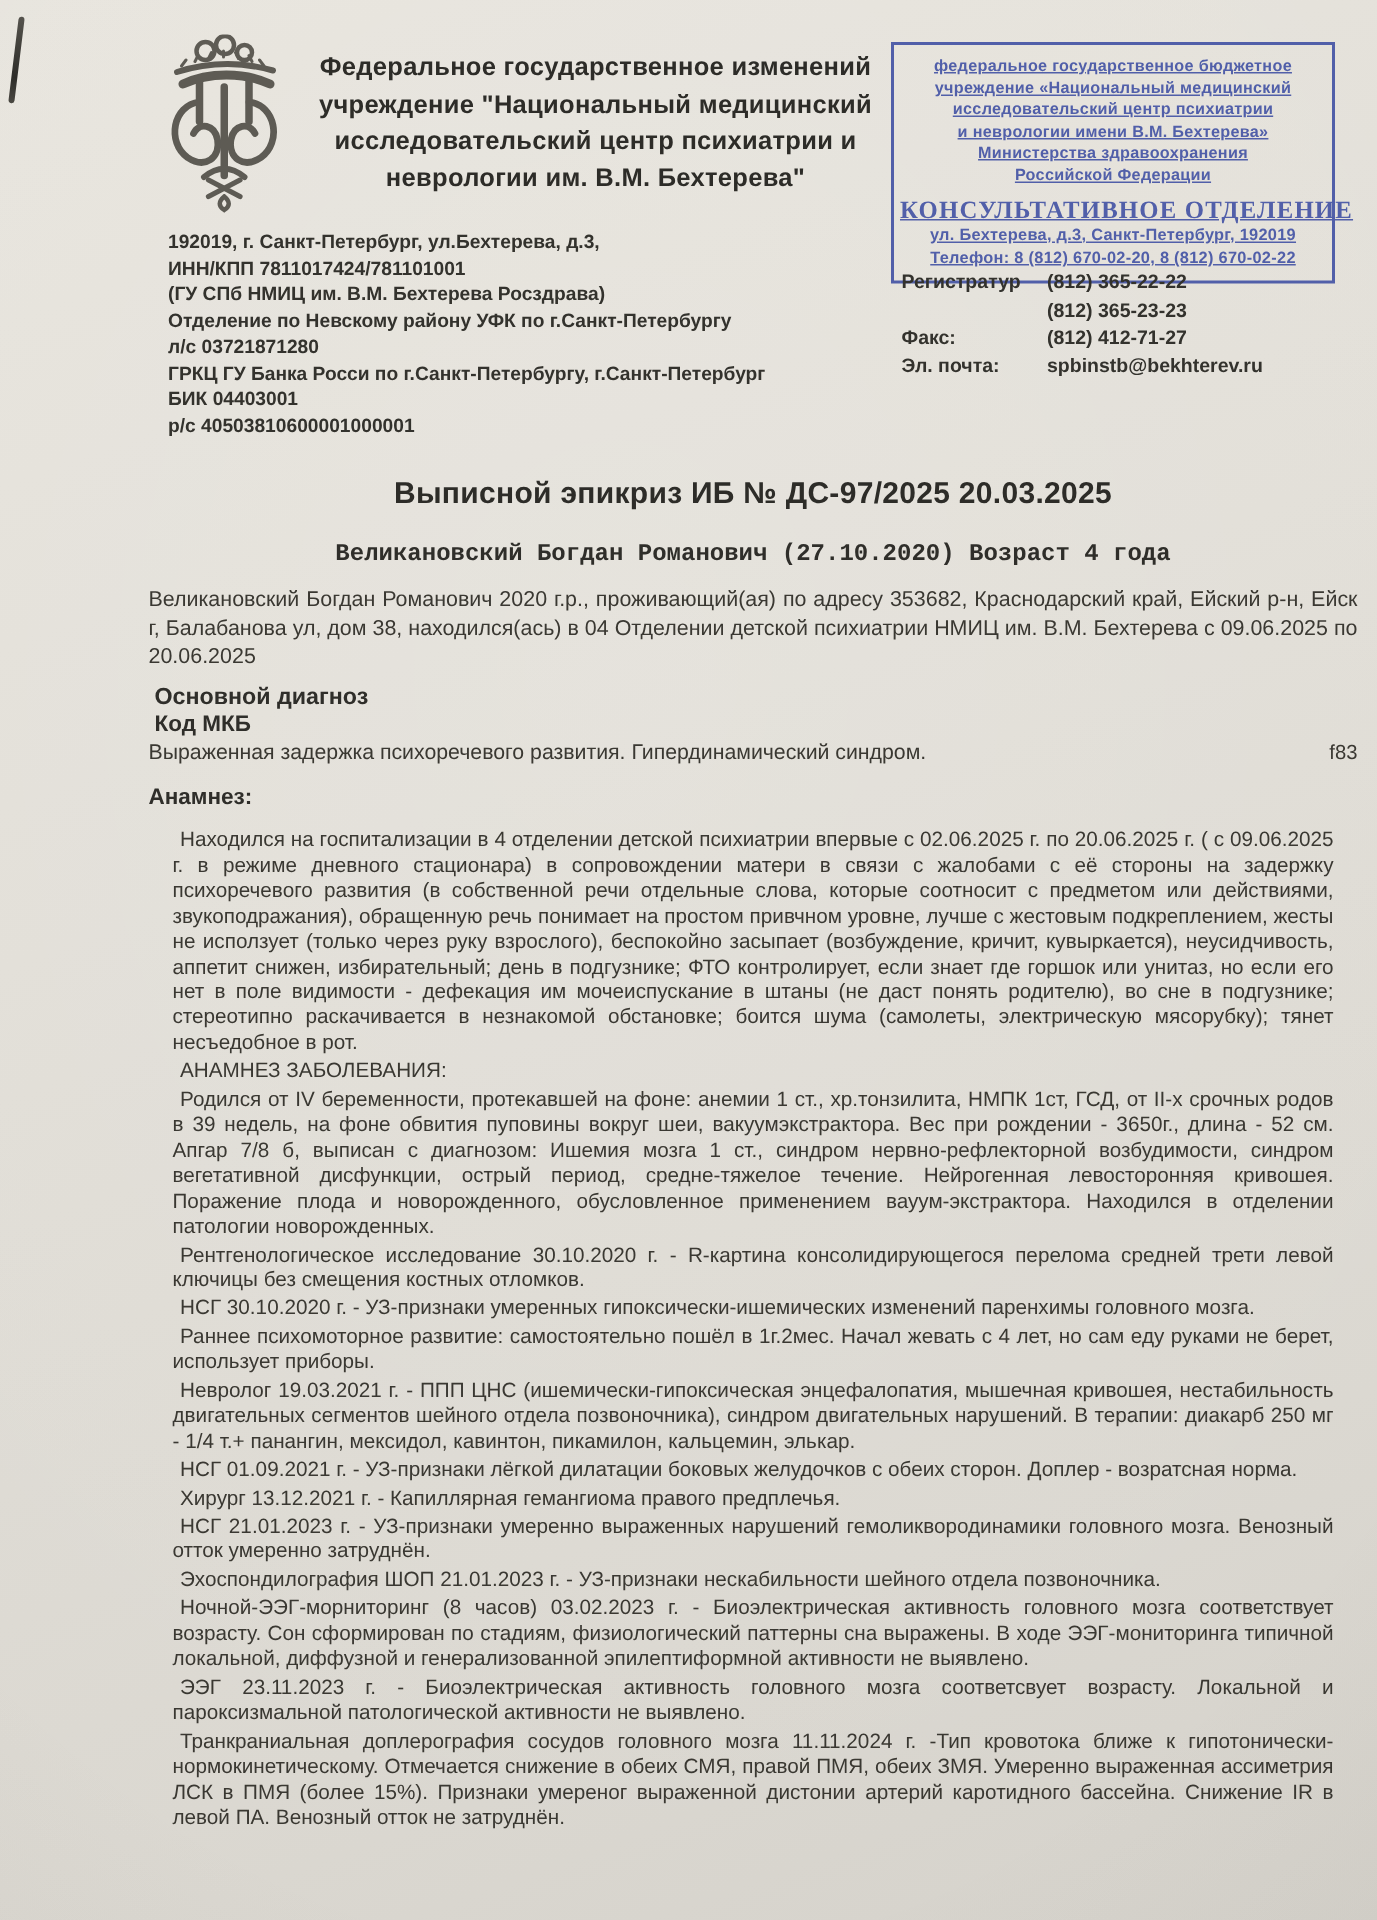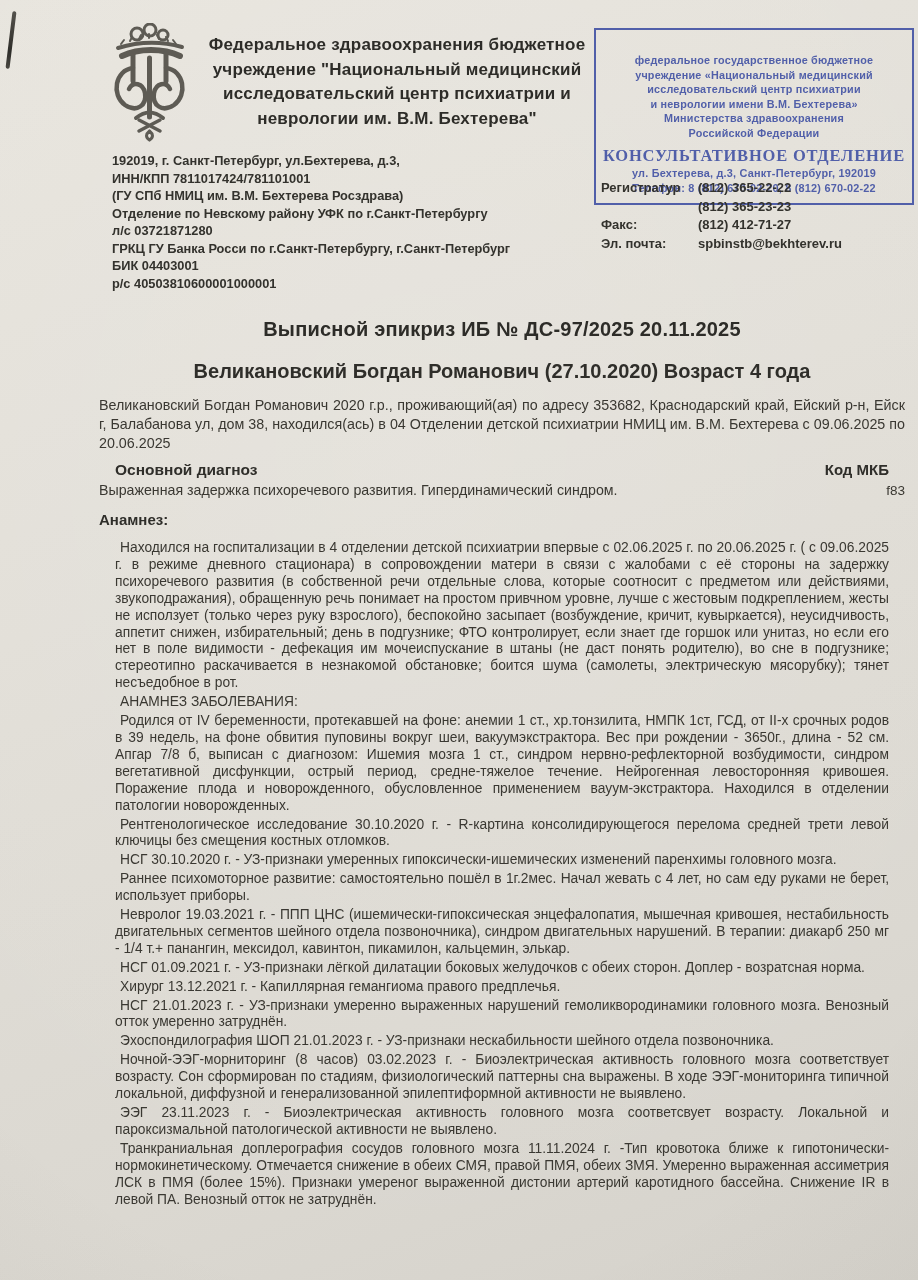--- a/index.html
+++ b/index.html
@@ -23,44 +23,44 @@
     border-radius:3px;transform:rotate(7deg);
   }
   
   .emblem{position:absolute;left:103px;top:23px;width:93px;height:119px;opacity:.88;}
   .org-name{
     position:absolute;left:196px;top:33px;width:402px;
     font-weight:bold;font-size:17px;line-height:24.5px;text-align:center;color:#2d2c28;
     letter-spacing:.2px;
   }
   .stamp{
-    position:absolute;left:594px;top:28px;width:320px;box-sizing:border-box;
-    border:2px solid #4656a6;padding:23px 4px 6px;text-align:center;
-    color:#4656a6;opacity:.93;
+    position:absolute;left:594px;top:28px;width:296px;box-sizing:border-box;
+    border:2px solid #4656a6;padding:7px 4px 6px;text-align:center;
+    color:#4656a6;opacity:.93;text-decoration:underline;
   }
   .stamp-line{font-size:10.8px;line-height:14.6px;font-weight:bold;letter-spacing:.2px;}
   .stamp-dept{
     font-family:"Liberation Serif",serif;font-weight:bold;
     font-size:16.5px;line-height:21px;margin-top:4px;letter-spacing:.8px;white-space:nowrap;
   }
   .stamp-addr,.stamp-phone{font-size:10.9px;line-height:15.5px;font-weight:bold;letter-spacing:.2px;}
   .requisites{
     position:absolute;left:112px;top:152px;width:482px;
     font-size:12.8px;font-weight:bold;line-height:17.5px;color:#33322d;
   }
   .contacts{position:absolute;left:601px;top:179px;width:302px;font-size:13px;font-weight:bold;line-height:18.5px;color:#33322d;}
   .contact-row{display:flex;}
   .contact-label{width:97px;flex:0 0 auto;}
   .contact-value{flex:1;}
   
   .content{position:absolute;left:99px;top:318px;width:806px;color:#3a3832;}
   .doc-title{text-align:center;font-size:20px;font-weight:bold;margin:0 0 19px;color:#2d2c28;letter-spacing:.2px;}
-  .doc-patient{text-align:center;font-size:20px;font-weight:bold;margin:0 0 13px;color:#2f2e2a;}
+  .doc-patient{text-align:center;font-size:16px;font-weight:bold;margin:0 0 13px;color:#2f2e2a;font-family:Liberation Mono, monospace;}
   .intro{font-size:14.3px;line-height:19px;text-align:justify;margin:0 0 8px;}
-  .diag-head-row{display:flex;justify-content:space-between;align-items:baseline;margin:0 16px 3px;}
+  .diag-head-row{display:flex;justify-content:space-between;align-items:baseline;margin:0 4px 3px;flex-direction:column;}
   .diag-heading{font-size:15.5px;font-weight:bold;color:#2f2e2a;}
   .icd-heading{font-size:15px;font-weight:bold;color:#2f2e2a;}
   .diag-row{display:flex;justify-content:space-between;align-items:baseline;margin:0 0 13px;}
   .diag-text{font-size:14.2px;}
   .icd-code{font-size:13.5px;padding-left:20px;}
   .anamnesis-heading{font-size:15px;font-weight:bold;margin:0 0 12px;color:#2f2e2a;}
   .body-text p{font-size:13.8px;line-height:16.9px;text-align:justify;text-align-last:left;margin:0 16px 2px;text-indent:5px;}
 </style>
 </head>
 <body>
@@ -83,21 +83,21 @@
         <path d="M30 45 C12 47 8 72 22 82 C34 90 44 82 42 70 C40 60 30 58 26 66" stroke-width="4.5"></path>
         <path d="M63 45 C81 47 85 72 71 82 C59 90 49 82 51 70 C53 60 63 58 67 66" stroke-width="4.5"></path>
         <path d="M46.5 35 V94" stroke-width="5"></path>
         <path d="M33 95 Q46.5 84 60 95" stroke-width="4"></path>
         <path d="M36 97 L57 108 M57 97 L36 108" stroke-width="3.5"></path>
         <path d="M46.5 108 q-6 5 0 9 q6 -4 0 -9" stroke-width="3"></path>
       </g>
     </svg>
   </div>
 
-  <div class="org-name">Федеральное здравоохранения бюджетное учреждение "Национальный медицинский исследовательский центр психиатрии и неврологии им. В.М. Бехтерева"</div>
+  <div class="org-name">Федеральное государственное изменений учреждение "Национальный медицинский исследовательский центр психиатрии и неврологии им. В.М. Бехтерева"</div>
 
   <div class="stamp">
     <div>
 
     <div class="stamp-line">федеральное государственное бюджетное</div>
         <div class="stamp-line">учреждение «Национальный медицинский</div>
         <div class="stamp-line">исследовательский центр психиатрии</div>
         <div class="stamp-line">и неврологии имени В.М. Бехтерева»</div>
         <div class="stamp-line">Министерства здравоохранения</div>
         <div class="stamp-line">Российской Федерации</div>
@@ -136,21 +136,21 @@
         <span class="contact-value">(812) 412-71-27</span>
       </div>
 
       <div class="contact-row">
         <span class="contact-label">Эл. почта:</span>
         <span class="contact-value">spbinstb@bekhterev.ru</span>
       </div>
     </div>
 
   <div class="content">
-    <div class="doc-title">Выписной эпикриз ИБ № ДС-97/2025 20.11.2025</div>
+    <div class="doc-title">Выписной эпикриз ИБ № ДС-97/2025 20.03.2025</div>
     <div class="doc-patient">Великановский Богдан Романович (27.10.2020) Возраст 4 года</div>
     <p class="intro">Великановский Богдан Романович 2020 г.р., проживающий(ая) по адресу 353682, Краснодарский край, Ейский р-н, Ейск г, Балабанова ул, дом 38, находился(ась) в 04 Отделении детской психиатрии НМИЦ им. В.М. Бехтерева с 09.06.2025 по 20.06.2025</p>
 
     <div class="diag-head-row">
       <span class="diag-heading">Основной диагноз</span>
       <span class="icd-heading">Код МКБ</span>
     </div>
     <div class="diag-row">
       <span class="diag-text">Выраженная задержка психоречевого развития. Гипердинамический синдром.</span>
       <span class="icd-code">f83</span>

